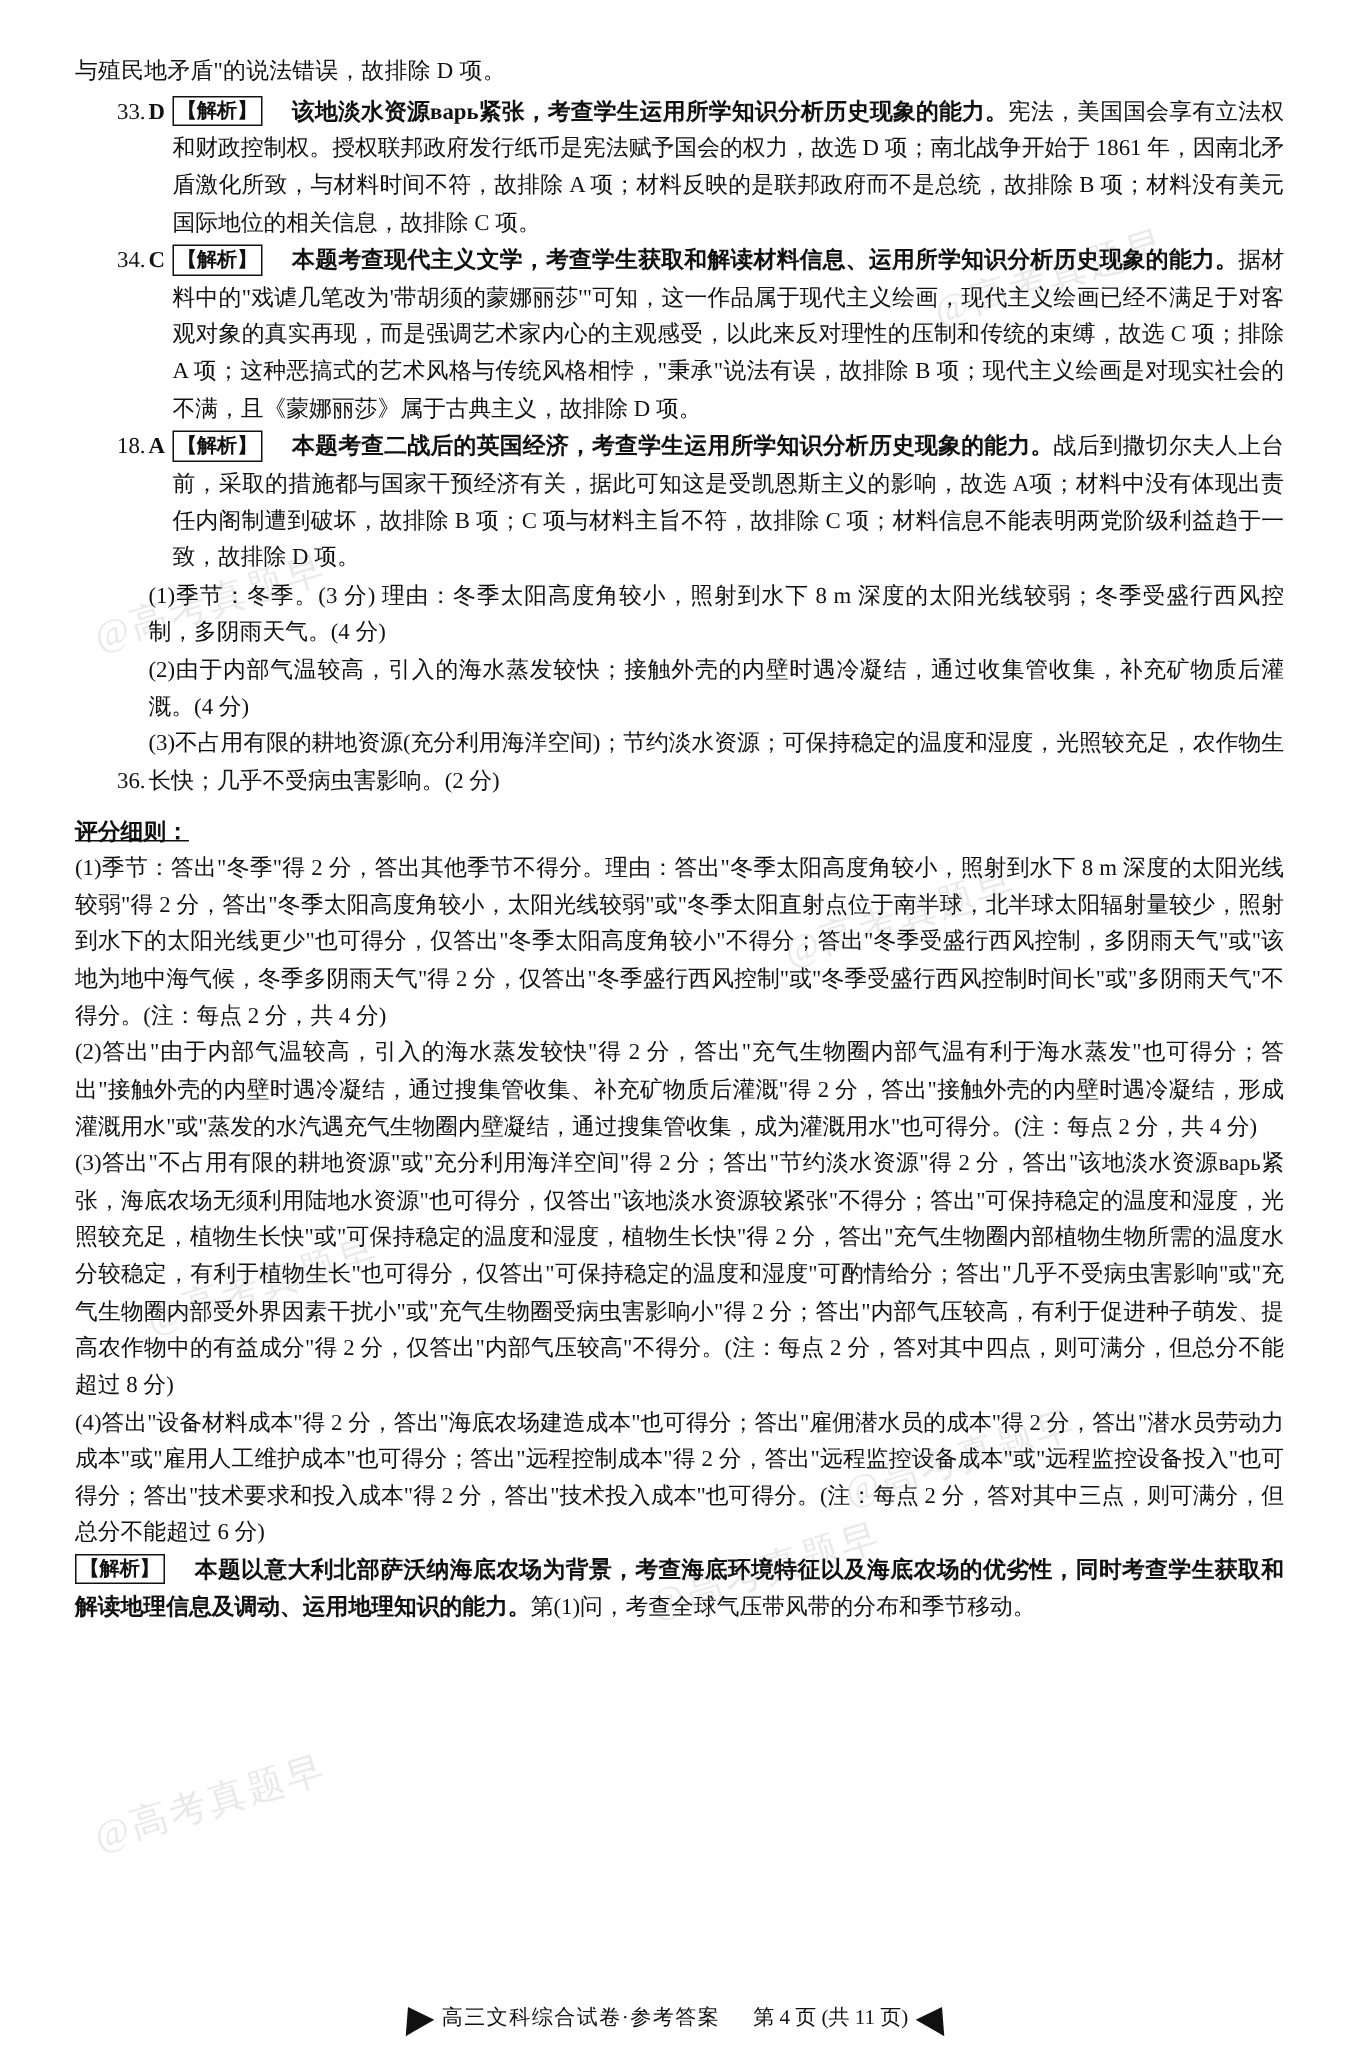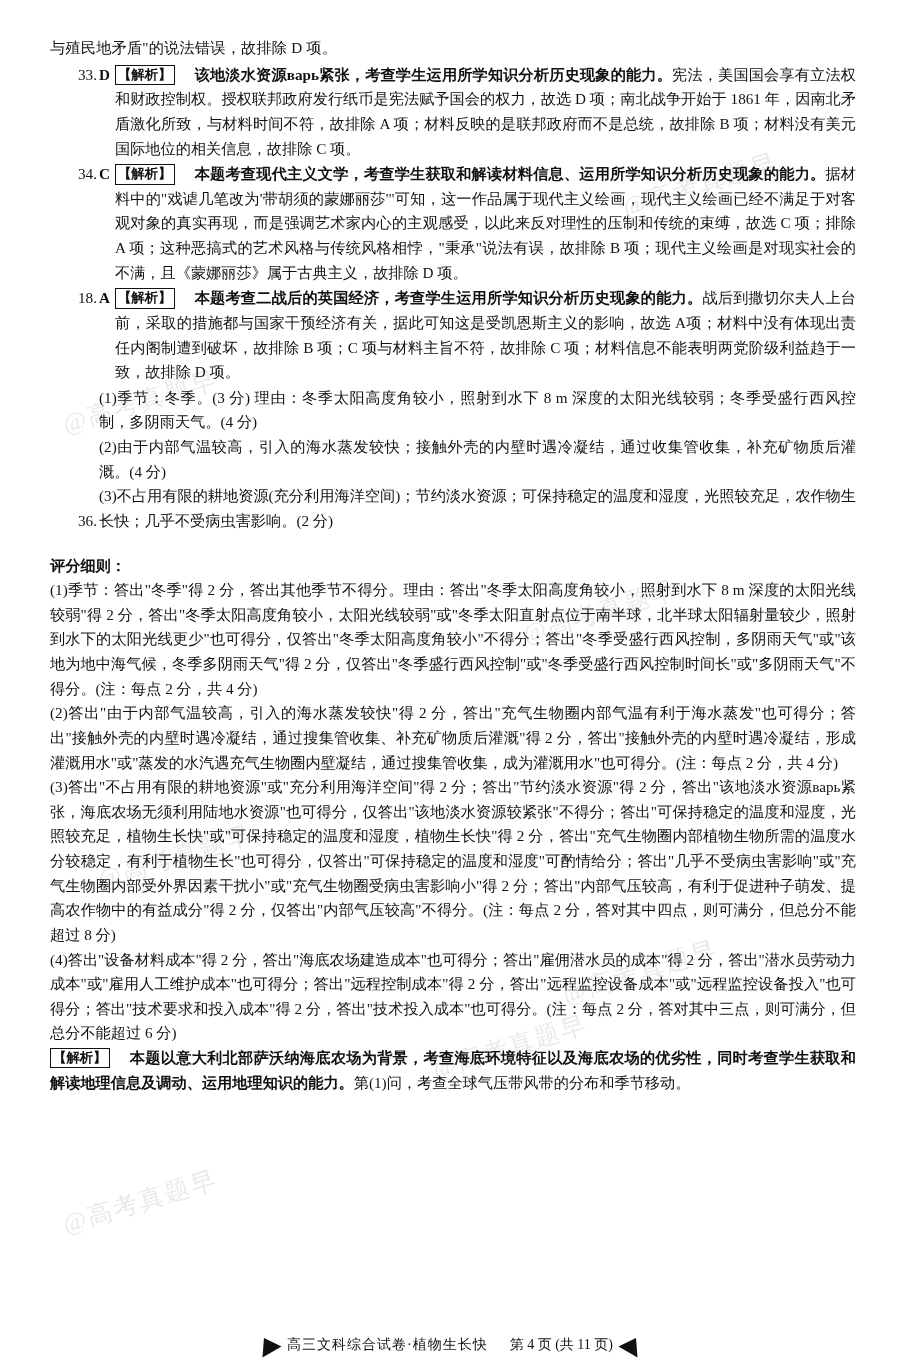--- a/index.html
+++ b/index.html
@@ -83,21 +83,22 @@
     line-height: 1.15;
     padding: 1px 2px 2px 2px;
     margin-right: 20px;
     vertical-align: 1px;
   }
   .b { font-weight: bold; }
   .sect-title {
     font-weight: bold;
     font-size: 15.2px;
     line-height: 1.62;
-    margin-top: 20px;
+    margin-top: 9px;
+    text-decoration: underline;
   }
   .para-scoring {
     padding-left: 0px;
     text-indent: 0px;
     font-size: 15.2px;
     line-height: 1.62;
     text-align: justify;
   }
   .footer {
     position: absolute;
@@ -186,18 +187,18 @@
     <div class="para-scoring">(4)答出"设备材料成本"得 2 分，答出"海底农场建造成本"也可得分；答出"雇佣潜水员的成本"得 2 分，答出"潜水员劳动力成本"或"雇用人工维护成本"也可得分；答出"远程控制成本"得 2 分，答出"远程监控设备成本"或"远程监控设备投入"也可得分；答出"技术要求和投入成本"得 2 分，答出"技术投入成本"也可得分。(注：每点 2 分，答对其中三点，则可满分，但总分不能超过 6 分)</div>
 
     <div class="para-scoring">
       <span class="tag">【解析】</span><span class="b">本题以意大利北部萨沃纳海底农场为背景，考查海底环境特征以及海底农场的优劣性，同时考查学生获取和解读地理信息及调动、运用地理知识的能力。</span><span>第(1)问，考查全球气压带风带的分布和季节移动。</span>
     </div>
 
   </div>
 
   <div class="footer">
     <div class="tri" style="transform: rotate(-30deg);"></div>
-    <span class="footer-text">高三文科综合试卷·植物生长快</span>
+    <span class="footer-text">高三文科综合试卷·参考答案</span>
     <span class="footer-page">第 4 页 (共 11 页)</span>
     <div class="tri" style="transform: rotate(30deg);"></div>
   </div>
 
 </div>
 
 </body></html>

